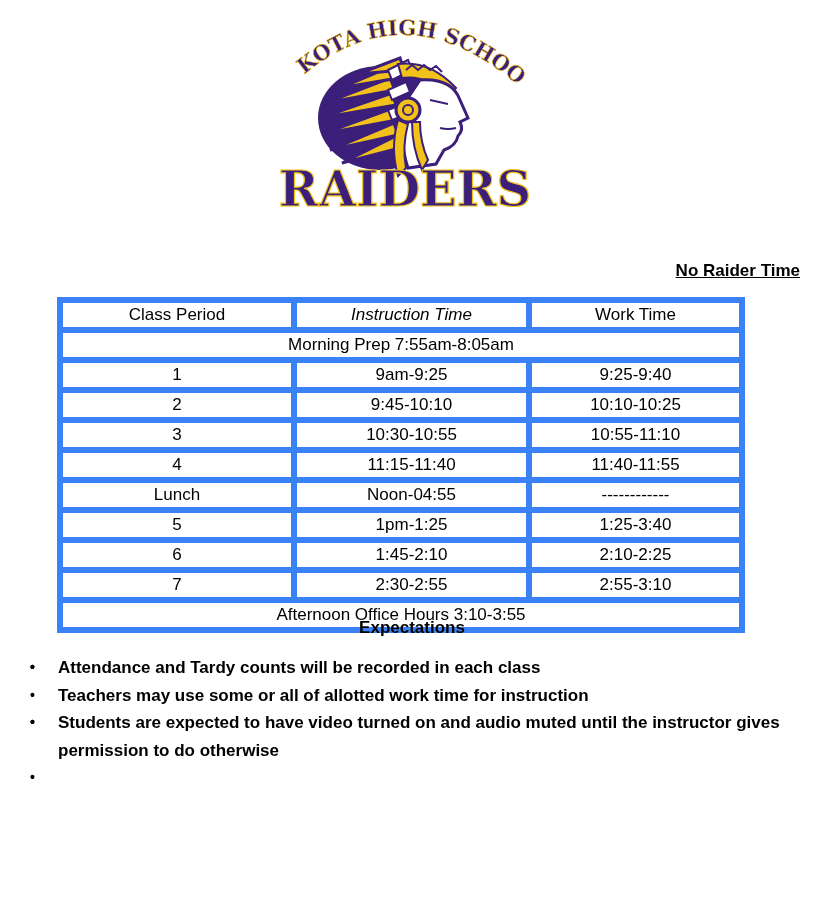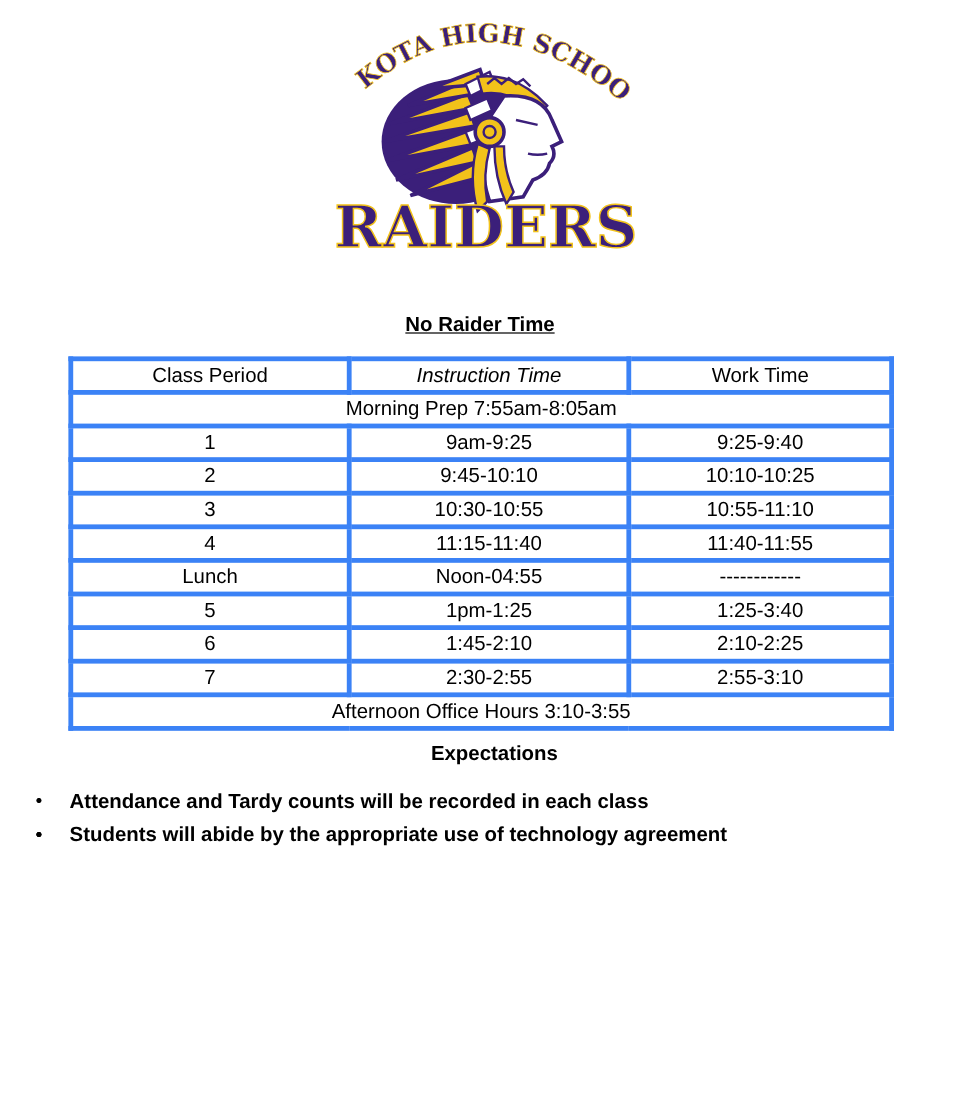--- a/index.html
+++ b/index.html
@@ -1,20 +1,20 @@
 <!DOCTYPE html>
 <html><head>
 <meta charset="utf-8">
 <style>
   html, body { margin: 0; padding: 0; background: #ffffff; }
   body { width: 813px; height: 913px; position: relative; overflow: hidden; font-family: "Liberation Sans", sans-serif; color: #000; }
   .logo { position: absolute; left: 280px; top: 8px; width: 250px; height: 205px; }
-  .doc-title { position: absolute; left: 0; top: 261px; width: 800px; text-align: center; font-weight: bold; font-size: 17px; text-decoration: underline; }
+  .doc-title { position: absolute; left: 0; top: 261px; width: 800px; text-align: right; font-weight: bold; font-size: 17px; text-decoration: underline; }
   table.sched { position: absolute; left: 57px; top: 297px; width: 688px; border-collapse: collapse; font-size: 17px; }
-  table.sched td { border: 4px solid #3b82f6; text-align: center; height: 24px; padding: 0; line-height: 24px; }
+  table.sched td { border: 6px solid #3b82f6; text-align: center; height: 24px; padding: 0; line-height: 24px; }
   table.sched td.c1 { width: 228px; }
   table.sched td.c2 { width: 229px; font-style: italic; }
   .exp-title { position: absolute; left: 0; top: 618px; width: 800px; text-align: center; font-weight: bold; font-size: 17px; margin-left: 12px; }
   ul.exp { position: absolute; left: 30px; top: 654px; width: 770px; margin: 0; padding: 0; list-style: none; font-weight: bold; font-size: 17px; }
   ul.exp li { position: relative; padding-left: 28px; line-height: 27.5px; }
   ul.exp li .bullet { position: absolute; left: 0; top: 0; font-size: 14px; }
 </style>
 </head>
 <body>
 
@@ -117,17 +117,17 @@
     <td colspan="3">Afternoon Office Hours 3:10-3:55</td>
   </tr>
 </tbody>
   </table>
 
 <div class="exp-title">Expectations</div>
 
 <ul class="exp">
   <li><span class="bullet">•</span></li>
   <li><span class="bullet">•</span><span>Attendance and Tardy counts will be recorded in each class</span></li>
+  <li><span class="bullet">•</span><span>Teachers may use some or all of allotted work time for instruction</span></li>
   <li><span class="bullet">•</span></li>
+  <li><span class="bullet">•</span><span>Students are expected to have video turned on and audio muted until the instructor gives permission to do otherwise</span></li>
   <li><span class="bullet">•</span></li>
-  <li><span class="bullet">•</span></li>
-  <li><span class="bullet">•</span><span>Students will abide by the appropriate use of technology agreement</span></li>
 </ul>
 
 </body></html>

